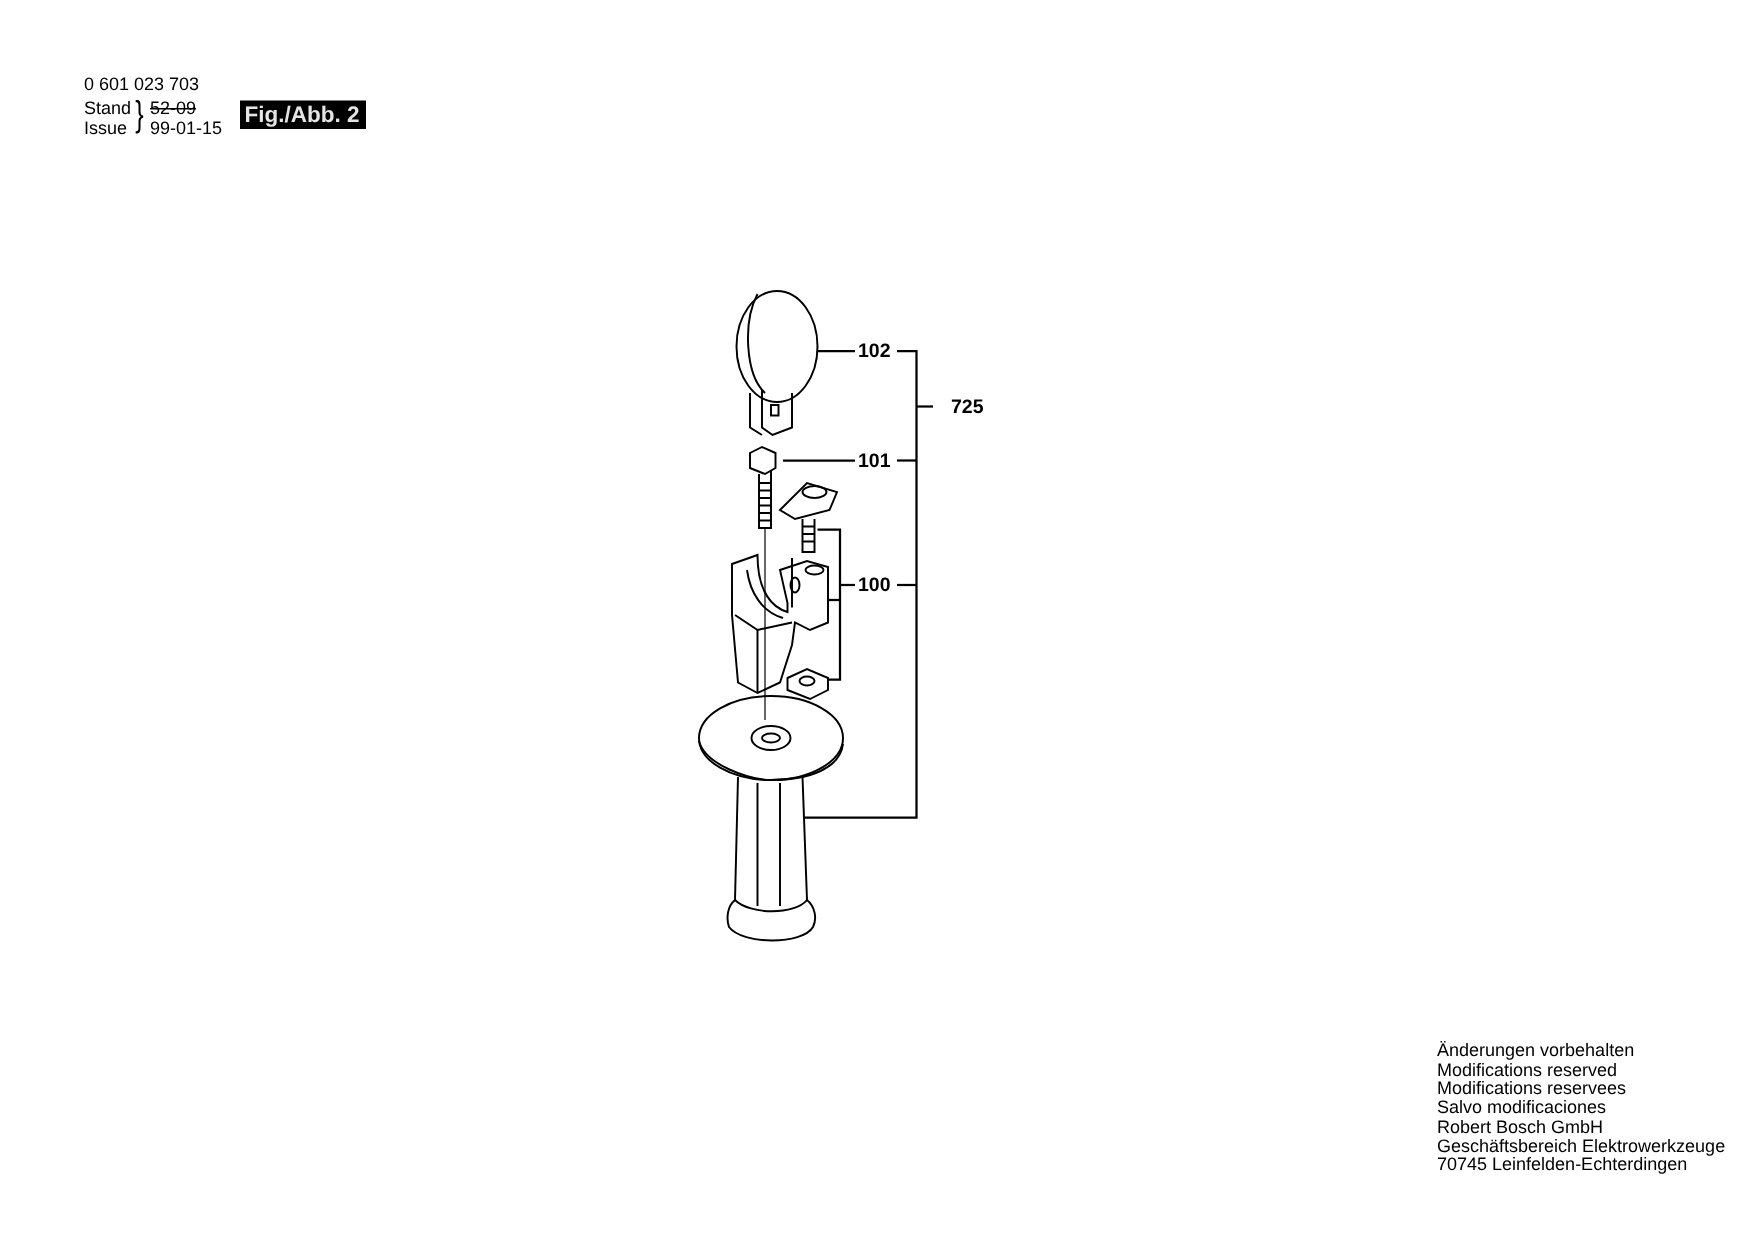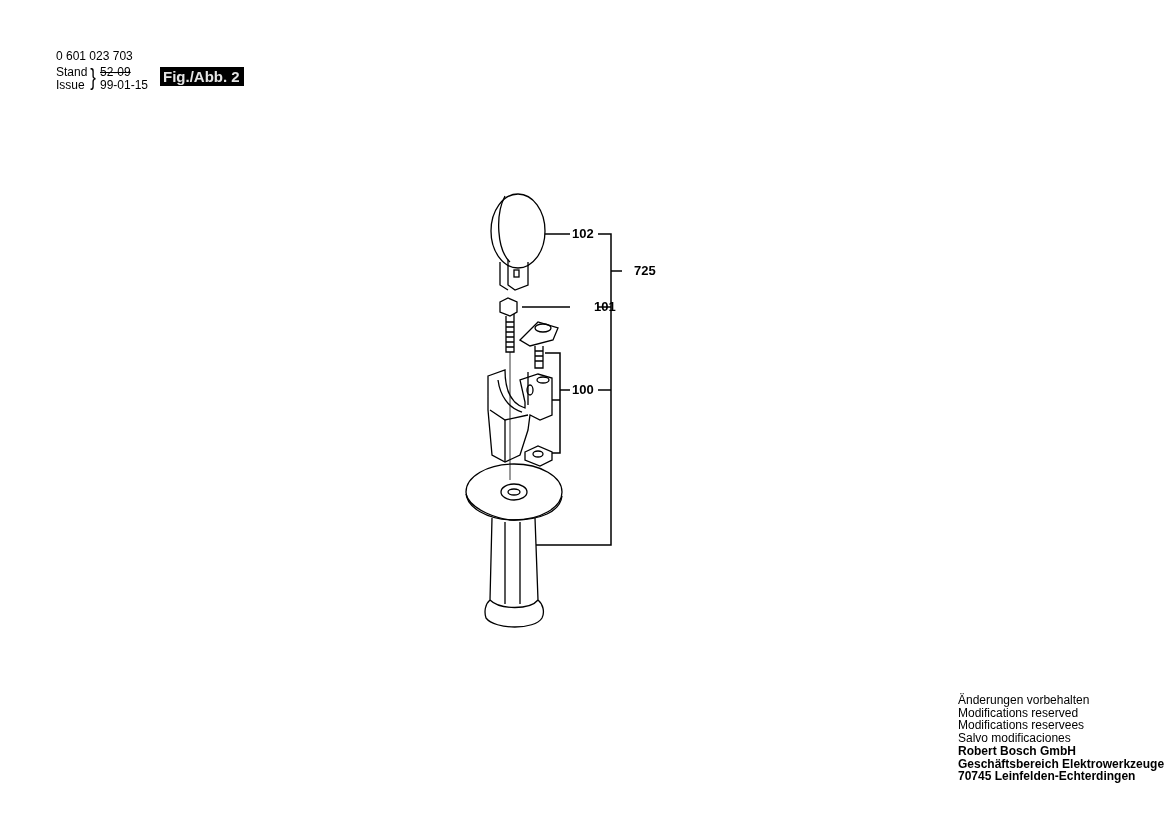--- a/index.html
+++ b/index.html
@@ -6,21 +6,21 @@
     body { width: 1169px; height: 826px; position: relative; overflow: hidden; font-family: "Liberation Sans", sans-serif; color: #000; }
     .hdr { position: absolute; font-size: 12px; line-height: 13px; }
     .partno { left: 56px; top: 50px; text-align: right; }
     .stand-lbl { left: 56px; top: 66px; }
     .issue-lbl { left: 56px; top: 79px; }
     .brace { position: absolute; left: 89px; top: 64px; font-size: 24px; line-height: 26px; transform: scaleX(0.7); }
     .stand-val { left: 100px; top: 66px; text-decoration: line-through; }
     .issue-val { left: 100px; top: 79px; }
     .fig { position: absolute; left: 160px; top: 67px; background: #000; color: #e5e5e5; font-weight: bold; font-size: 15px; line-height: 19px; padding: 0 4px 0 3px; }
     .footer { position: absolute; left: 910px; top: 694px; font-size: 12px; line-height: 12.7px; margin-left: 48px; }
-    .footer .b { font-weight: bold; }
+    .footer .b { font-weight: normal; }
     .label { position: absolute; font-weight: bold; font-size: 13px; line-height: 14px; }
     svg.drw { position: absolute; left: 0; top: 0; }
   </style>
 </head>
 <body>
 
 <div class="hdr partno">0 601 023 703</div>
 <div class="hdr stand-lbl">Stand</div>
 <div class="hdr issue-lbl">Issue</div>
 <div class="brace">}</div>
@@ -86,21 +86,21 @@
       <path d="M598 234 L611 234 L611 545 L536 545"></path>
       <path d="M598 307 L611 307"></path>
       <path d="M598 390 L611 390"></path>
       <path d="M611 271 L622 271"></path>
     </g>
     <path d="M510 352 L510 480" stroke-width="0.8"></path>
   </g>
 </svg>
 
 <div class="label" style="left:572px; top:227px;">102</div>
-<div class="label" style="left:572px; top:300px;margin-left:22px;">101</div>
+<div class="label" style="left:572px; top:300px;">101</div>
 <div class="label" style="left:572px; top:383px;">100</div>
 <div class="label" style="left:634px; top:264px;">725</div>
 
 <div class="footer">
   <div>Änderungen vorbehalten</div>
   <div>Modifications reserved</div>
   <div>Modifications reservees</div>
   <div>Salvo modificaciones</div>
   <div class="b">Robert Bosch GmbH</div>
   <div class="b">Geschäftsbereich Elektrowerkzeuge</div>

